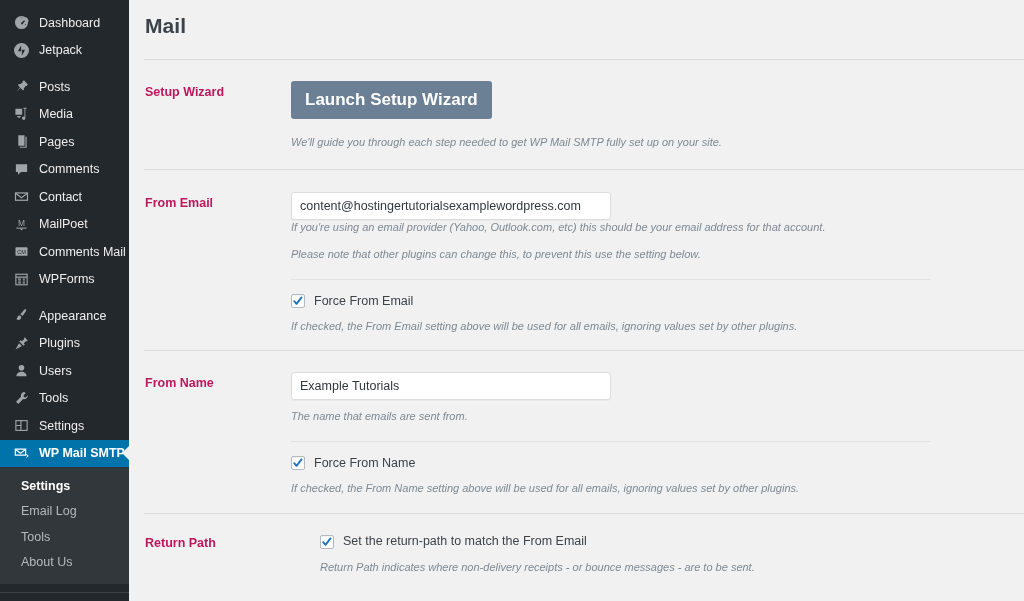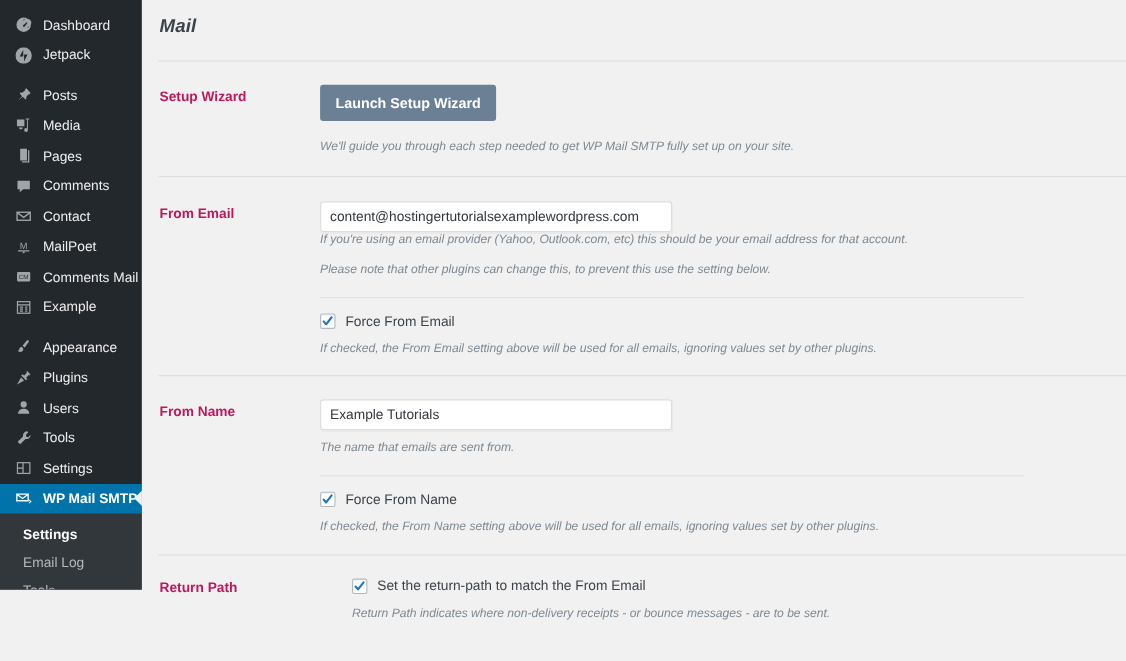--- a/index.html
+++ b/index.html
@@ -6,21 +6,21 @@
   html, body {
     width: 1024px; height: 601px;
     font-family: "Liberation Sans", sans-serif;
     overflow: hidden;
     background: #f1f1f1;
   }
   #app { display: flex; width: 1024px; height: 601px; }
 
   
   #sidebar {
-    width: 129px; height: 536px;
+    width: 129px; height: 601px;
     background: #23282d;
     color: #eee;
     flex: 0 0 129px;
     position: relative;
     overflow: hidden;
   }
   .menu-item {
     display: flex; align-items: center;
     height: 27.5px;
     padding-left: 11px;
@@ -75,26 +75,25 @@
 
   
   #main {
     flex: 1 1 auto;
     height: 601px;
     background: #f1f1f1;
     overflow: hidden;
     position: relative;
   }
   #page-title {
-    font-size: 17px;
+    font-size: 21px;
     font-weight: bold;
     color: #3c434a;
     padding: 14px 0 0 16px;
     letter-spacing: 0.1px;
-    font-style: italic;
   }
   .hr-major {
     height: 1px;
     background: #dcdcdc;
     margin-left: 15px;
   }
   .row {
     display: flex;
     padding: 22px 0 20px 0;
   }
@@ -105,21 +104,21 @@
     font-weight: bold;
     color: #be185d;
     padding-top: 4px;
   }
   .row-body { flex: 1 1 auto; padding-right: 20px; }
 
   .btn-wizard {
     display: inline-block;
     background: #6b8094;
     color: #fff;
-    font-size: 13px;
+    font-size: 17px;
     font-weight: bold;
     padding: 9px 14px;
     border: none;
     border-radius: 3px;
     cursor: pointer;
     font-family: "Liberation Sans", sans-serif;
   }
   .desc {
     font-style: italic;
     font-size: 11px;
@@ -259,21 +258,21 @@
         </span>
         <span class="mi-label">Comments Mail</span>
       </div>
       <div class="menu-item">
         <span class="mi-icon">
           <svg width="15" height="15" viewBox="0 0 16 16" fill="none" stroke="currentColor" stroke-width="1.2">
               <rect x="2" y="2.4" width="12" height="11.2"></rect>
               <path d="M2 5.4h12M4.4 7.6h3M4.4 9.6h3M4.4 11.6h3M9.4 7.6h2.2M9.4 9.6h2.2M9.4 11.6h2.2"></path>
             </svg>
         </span>
-        <span class="mi-label">Example</span>
+        <span class="mi-label">WPForms</span>
       </div>
     </div>
 
     <div class="menu-gap"></div>
 
     <div>
       <div class="menu-item">
         <span class="mi-icon">
           <svg width="15" height="15" viewBox="0 0 16 16" fill="currentColor">
               <path d="M12.8 1.6c-.8-.6-1.6-.2-2.2.5L6.9 6.7l2.2 1.7 3.4-4.8c.5-.8.9-1.5.3-2zM6.2 7.6c-1 .1-1.9.8-2.3 1.8-.3.8-.5 1.7-1.4 2.4 1.2 1.3 3 1.2 4.1.3.9-.7 1.2-1.8 1-2.8l-1.4-1.7z"></path>

